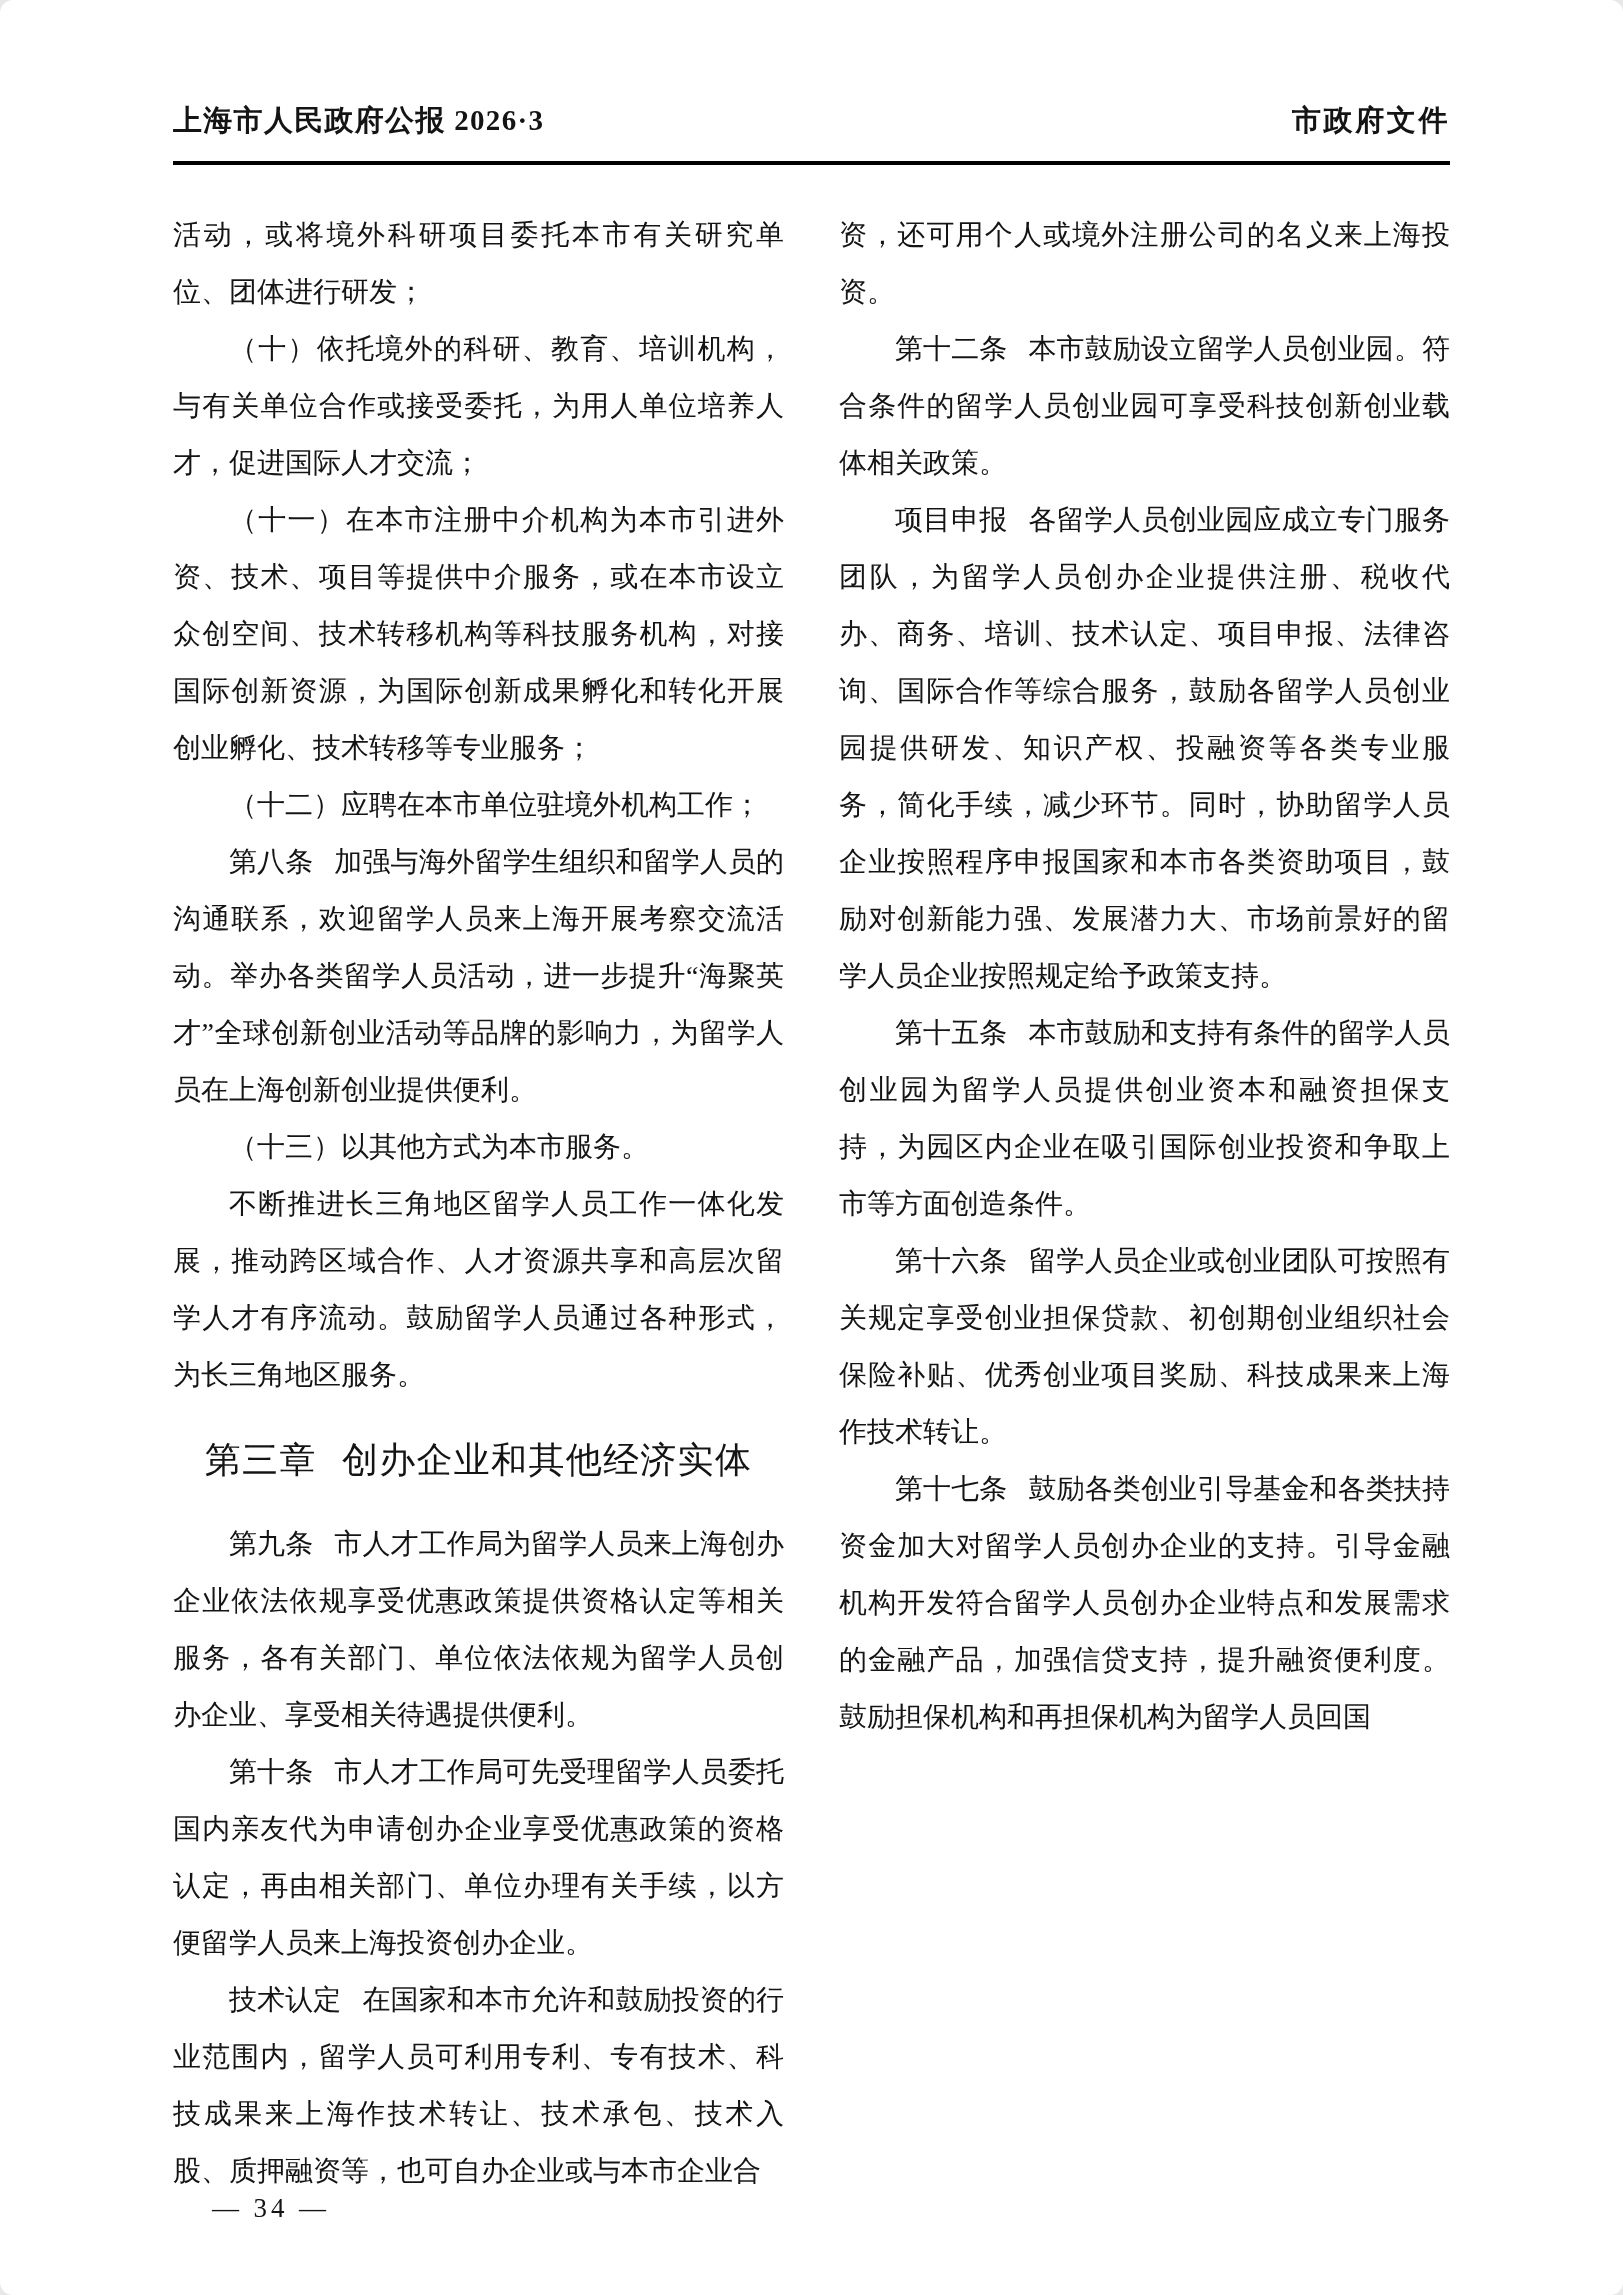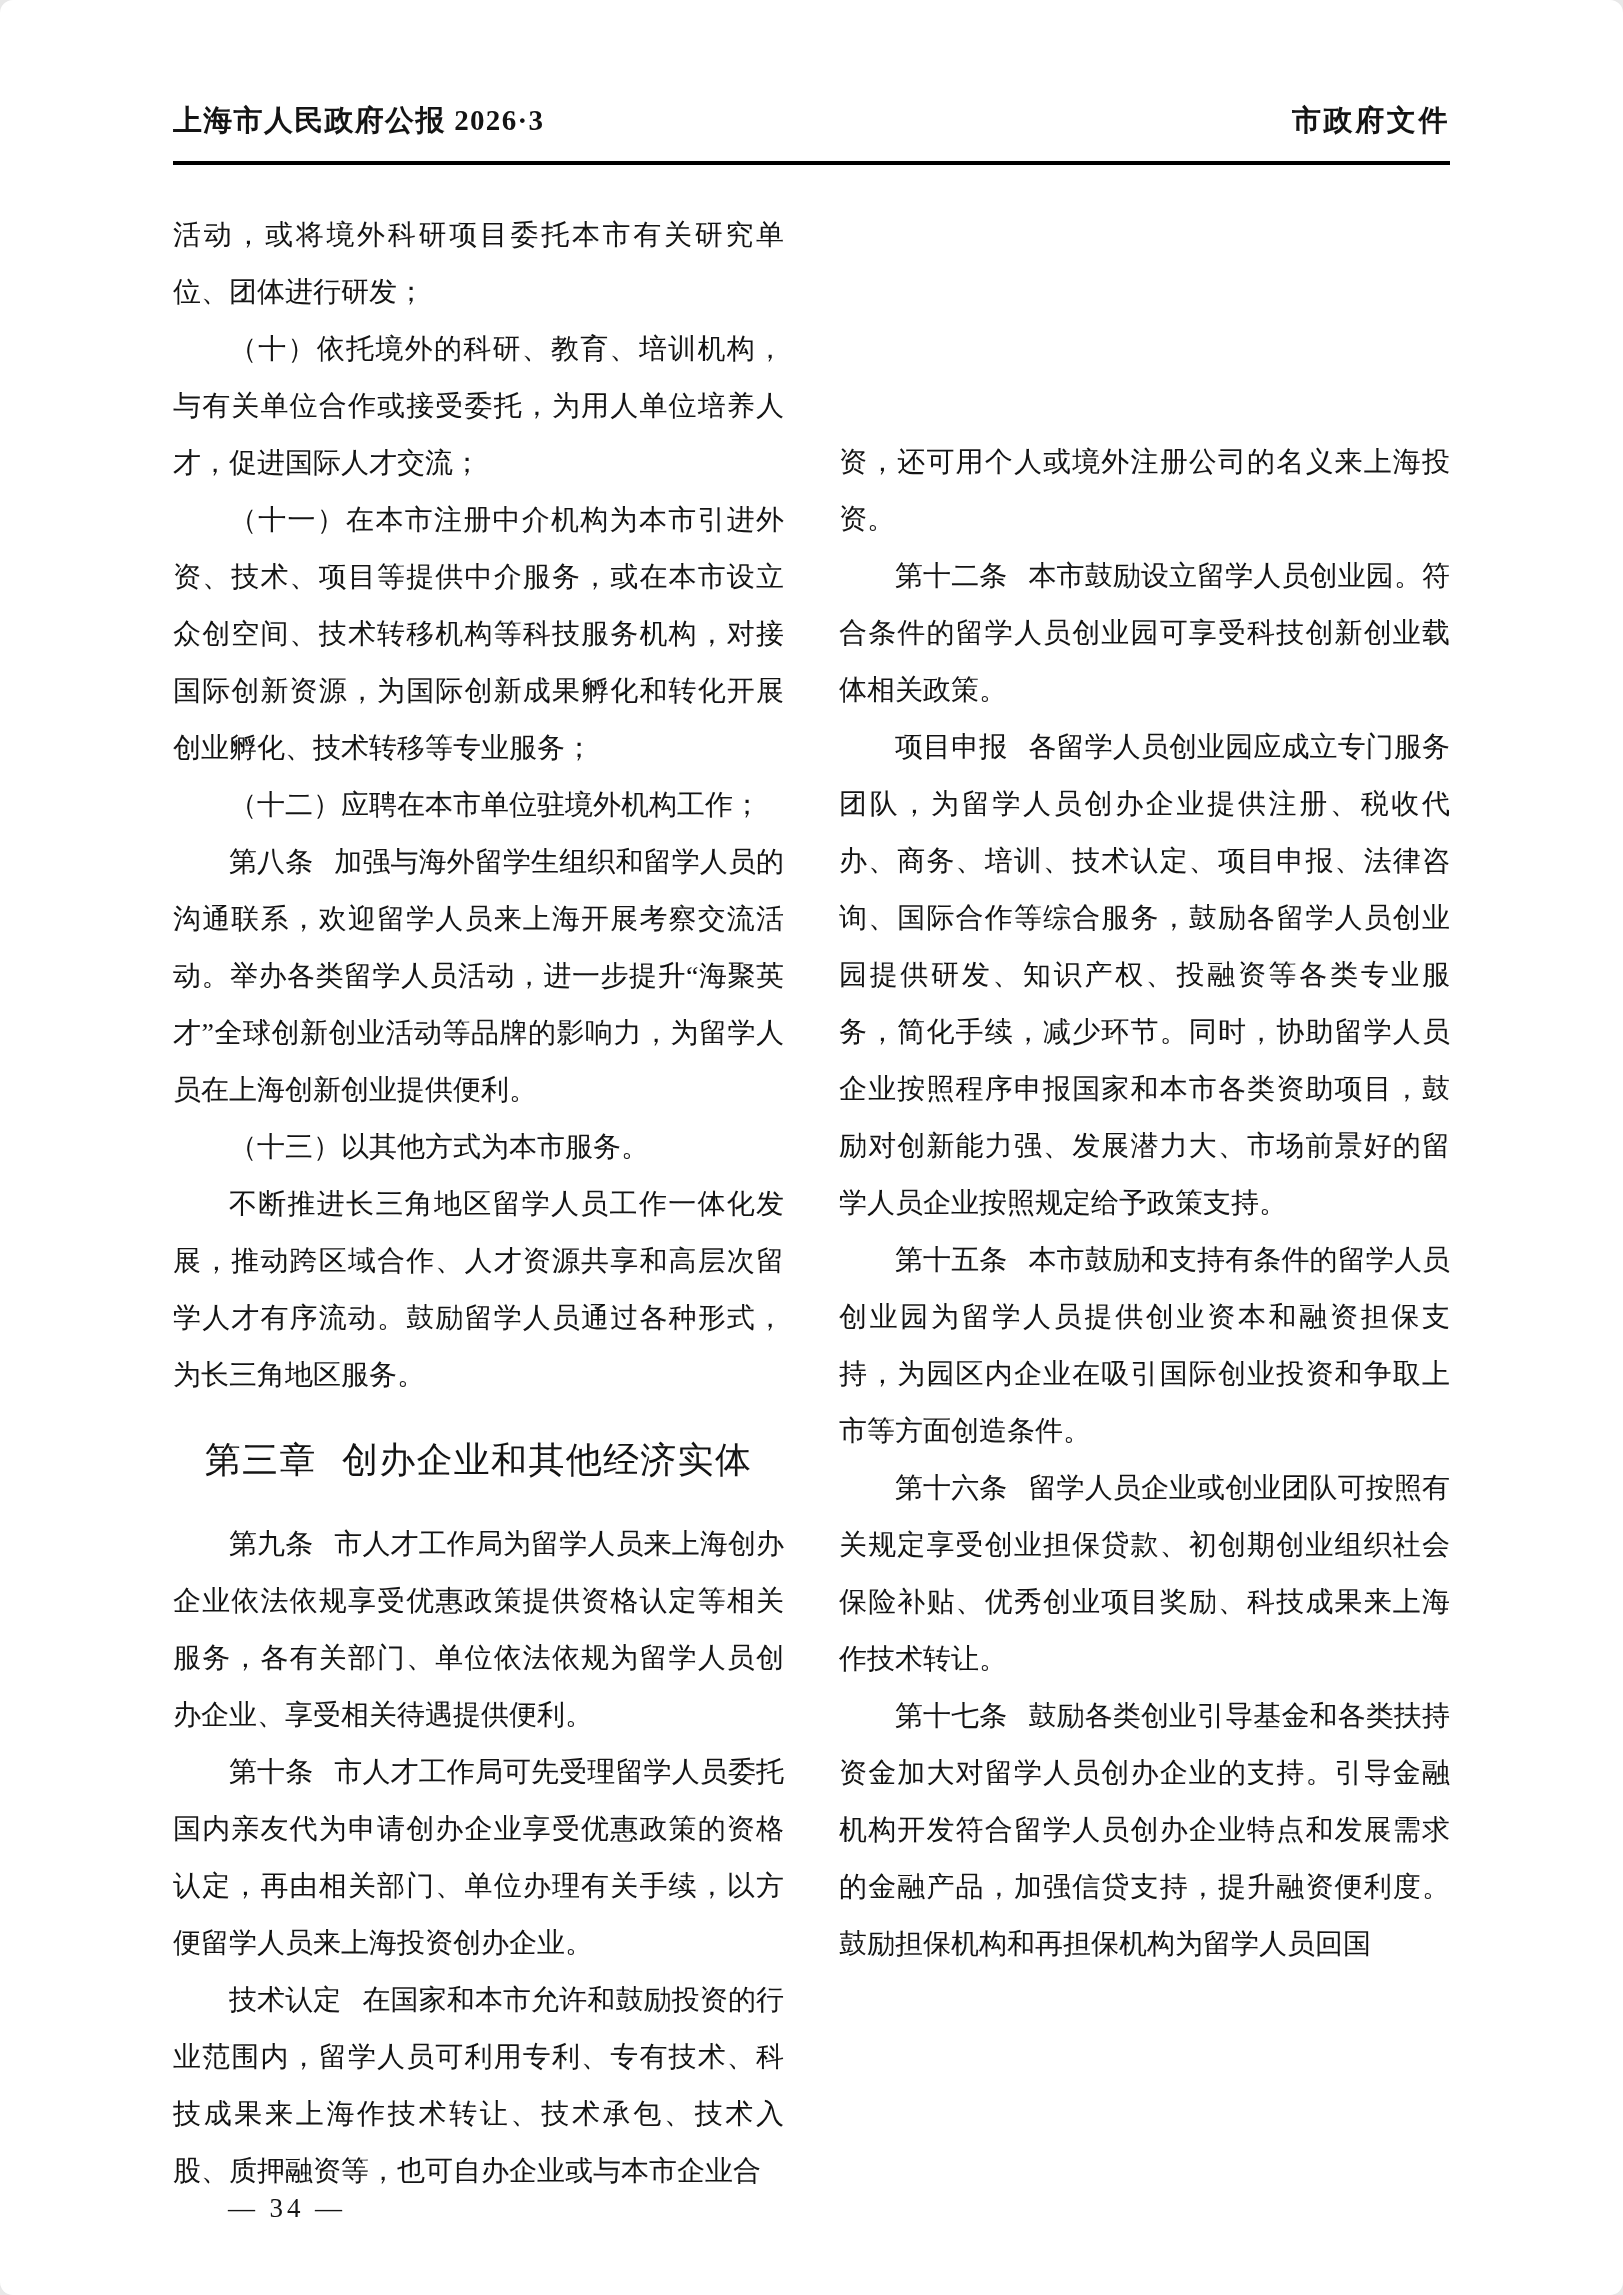--- a/index.html
+++ b/index.html
@@ -24,21 +24,20 @@
     font-weight: bold;
     padding-bottom: 19.6px;
     border-bottom: 4.6px solid #000000;
   }
   .header .h-left { letter-spacing: 1.3px; }
   .header .h-right { letter-spacing: 2.6px; }
   .columns {
     display: flex;
     gap: 55px;
     margin-top: 41px;
-    align-items: center;
   }
   .col {
     flex: 1 1 0;
     min-width: 0;
     font-size: 28px;
     line-height: 57px;
     text-align: justify;
     word-break: break-all;
   }
   p.para { text-indent: 2em; }
@@ -53,21 +52,21 @@
     font-size: 36px;
     line-height: 65px;
     text-align: center;
     text-indent: 0;
     margin: 25px 0 22px 0;
     letter-spacing: 1.3px;
   }
   h2.chapter .chapter-num { margin-right: 0.7em; }
   .footer {
     position: absolute;
-    left: 228px;
+    left: 212px;
     top: 2193px;
     font-size: 27px;
     letter-spacing: 3.9px;
   }
 </style>
 </head>
 <body>
 
 <div class="page">
 

